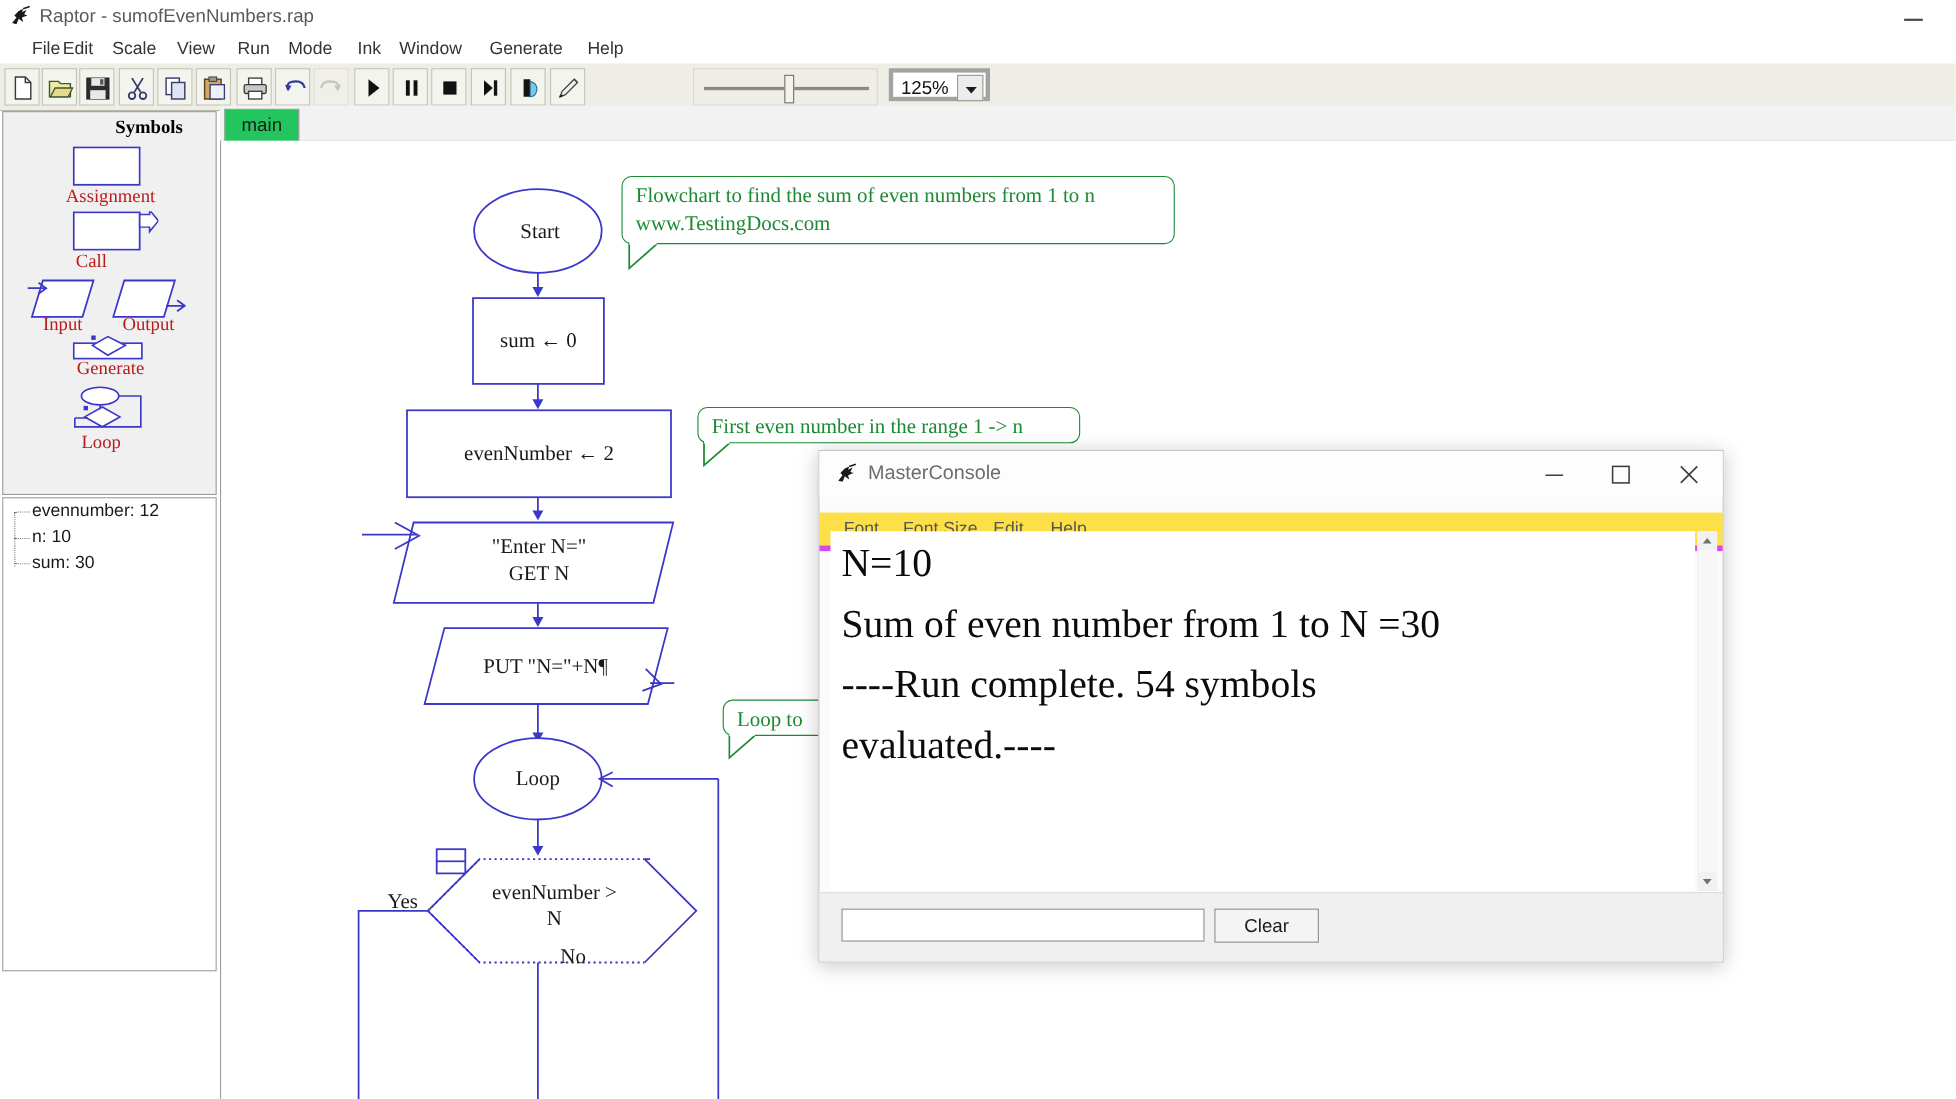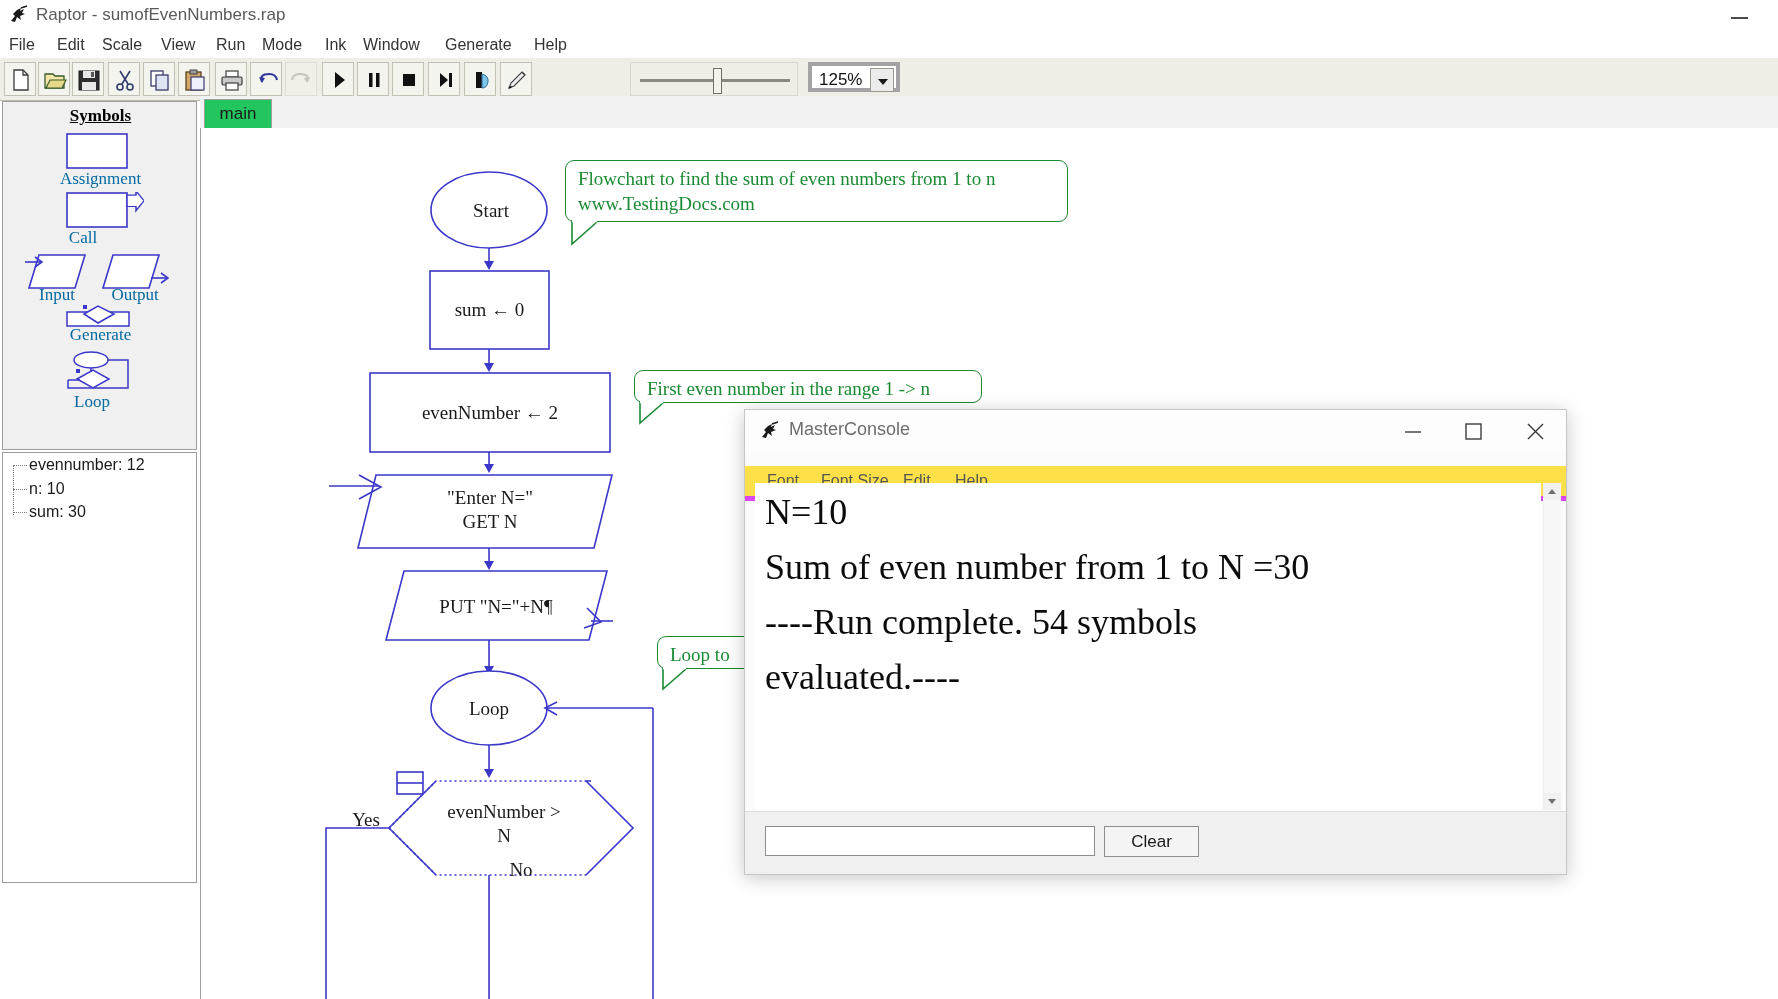--- a/index.html
+++ b/index.html
@@ -73,25 +73,25 @@
     border-top:6px solid #1a1a1a;
   }
   
   #symbols-panel{
     position:absolute;left:2px;top:101px;width:195px;height:349px;
     background:#f0f0f0;border:1px solid #9d9d9d;box-sizing:border-box;
   }
   #symbols-title{
     position:absolute;left:0;top:4px;width:195px;text-align:center;
     font-family:"Liberation Serif",serif;font-weight:bold;font-size:17px;color:#000;
-    text-decoration:underline;
+    padding-left:35px;
   }
   .sym-label{
     position:absolute;text-align:center;
-    font-family:"Liberation Serif",serif;font-size:17px;color:#0369a1;
+    font-family:"Liberation Serif",serif;font-size:17px;color:#b91c1c;
   }
   .symshape{position:absolute;}
   #vars-panel{
     position:absolute;left:2px;top:452px;width:195px;height:431px;
     background:#ffffff;border:1px solid #9d9d9d;box-sizing:border-box;
     overflow:hidden;
   }
   .var-row{
     position:absolute;left:8px;height:22px;line-height:22px;
     font-size:16px;color:#1a1a1a;white-space:nowrap;
@@ -197,21 +197,21 @@
     <svg width="22" height="22" viewBox="0 0 22 22">
       <path d="M3 17 L7 12 L5 10 L9 6 L13 4 L12 7 L16 5 L14 9 L17 10 L12 12 L13 16 L9 13 L7 18 Z" fill="#1a1a1a"></path>
       <path d="M13 4 L19 2" stroke="#1a1a1a" stroke-width="1.4" fill="none"></path>
     </svg>
   </span>
   <span class="tb-text">Raptor - sumofEvenNumbers.rap</span>
   <div id="win-min"></div>
 </div>
 
 <div id="menubar">
-  <div class="mi" style="left:0">File</div>
+  <div class="mi" style="left:20px">File</div>
   <div class="mi" style="left:48px">Edit</div>
   <div class="mi" style="left:93px">Scale</div>
   <div class="mi" style="left:152px">View</div>
   <div class="mi" style="left:207px">Run</div>
   <div class="mi" style="left:253px">Mode</div>
   <div class="mi" style="left:316px">Ink</div>
   <div class="mi" style="left:354px">Window</div>
   <div class="mi" style="left:436px">Generate</div>
   <div class="mi" style="left:525px">Help</div>
 </div>

